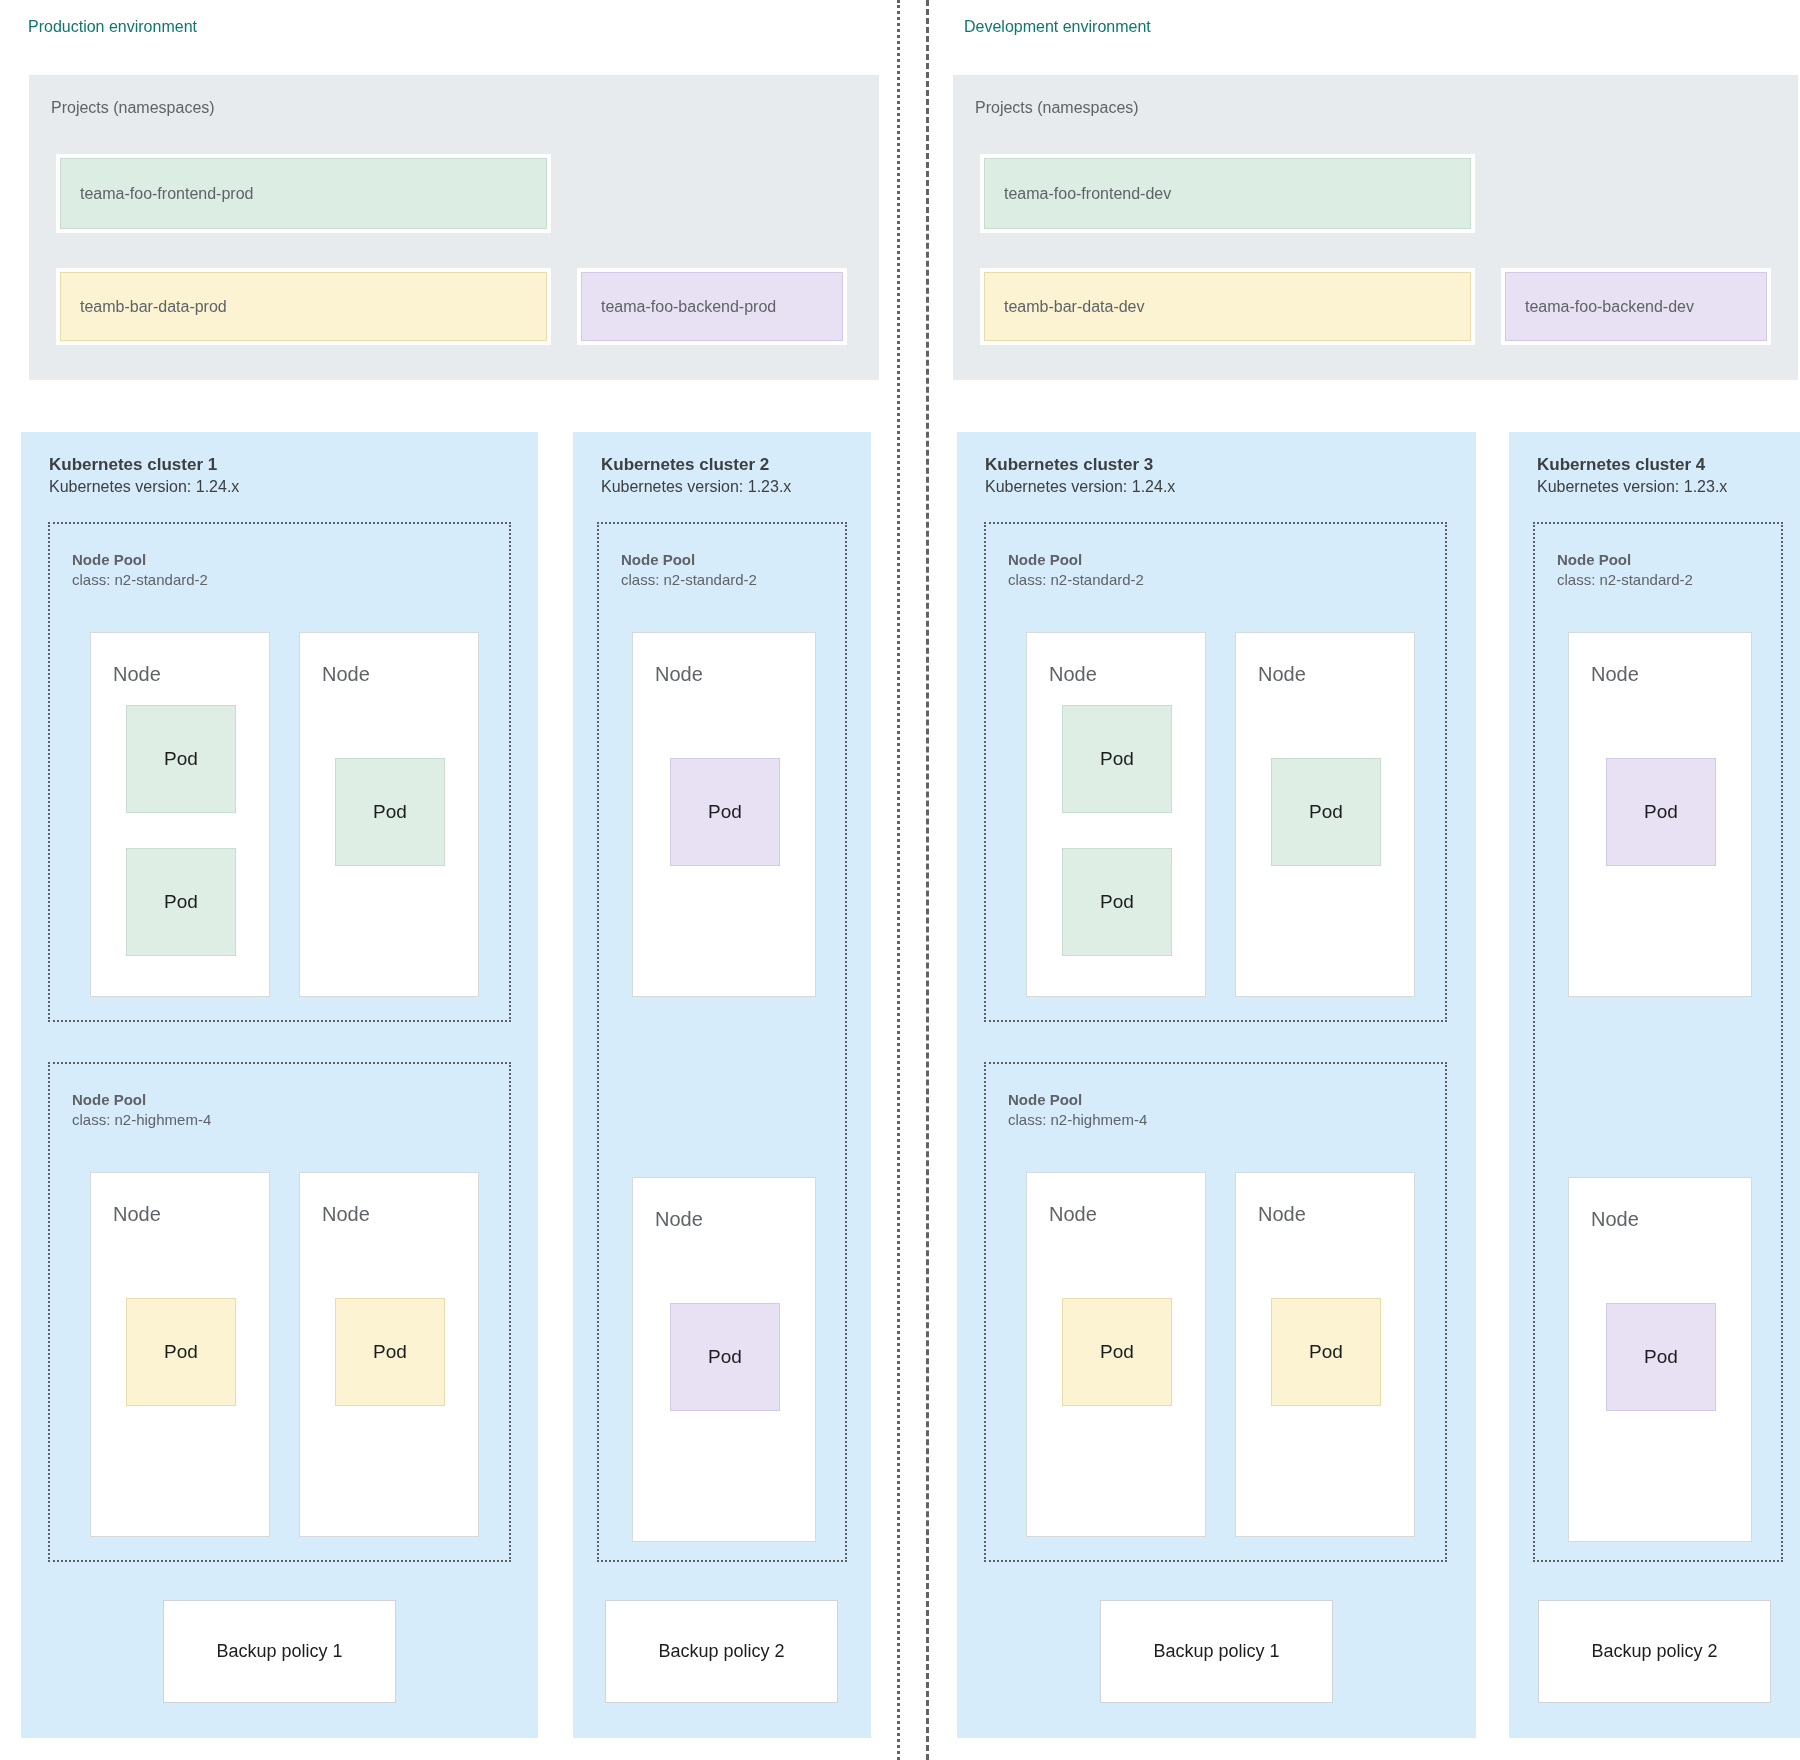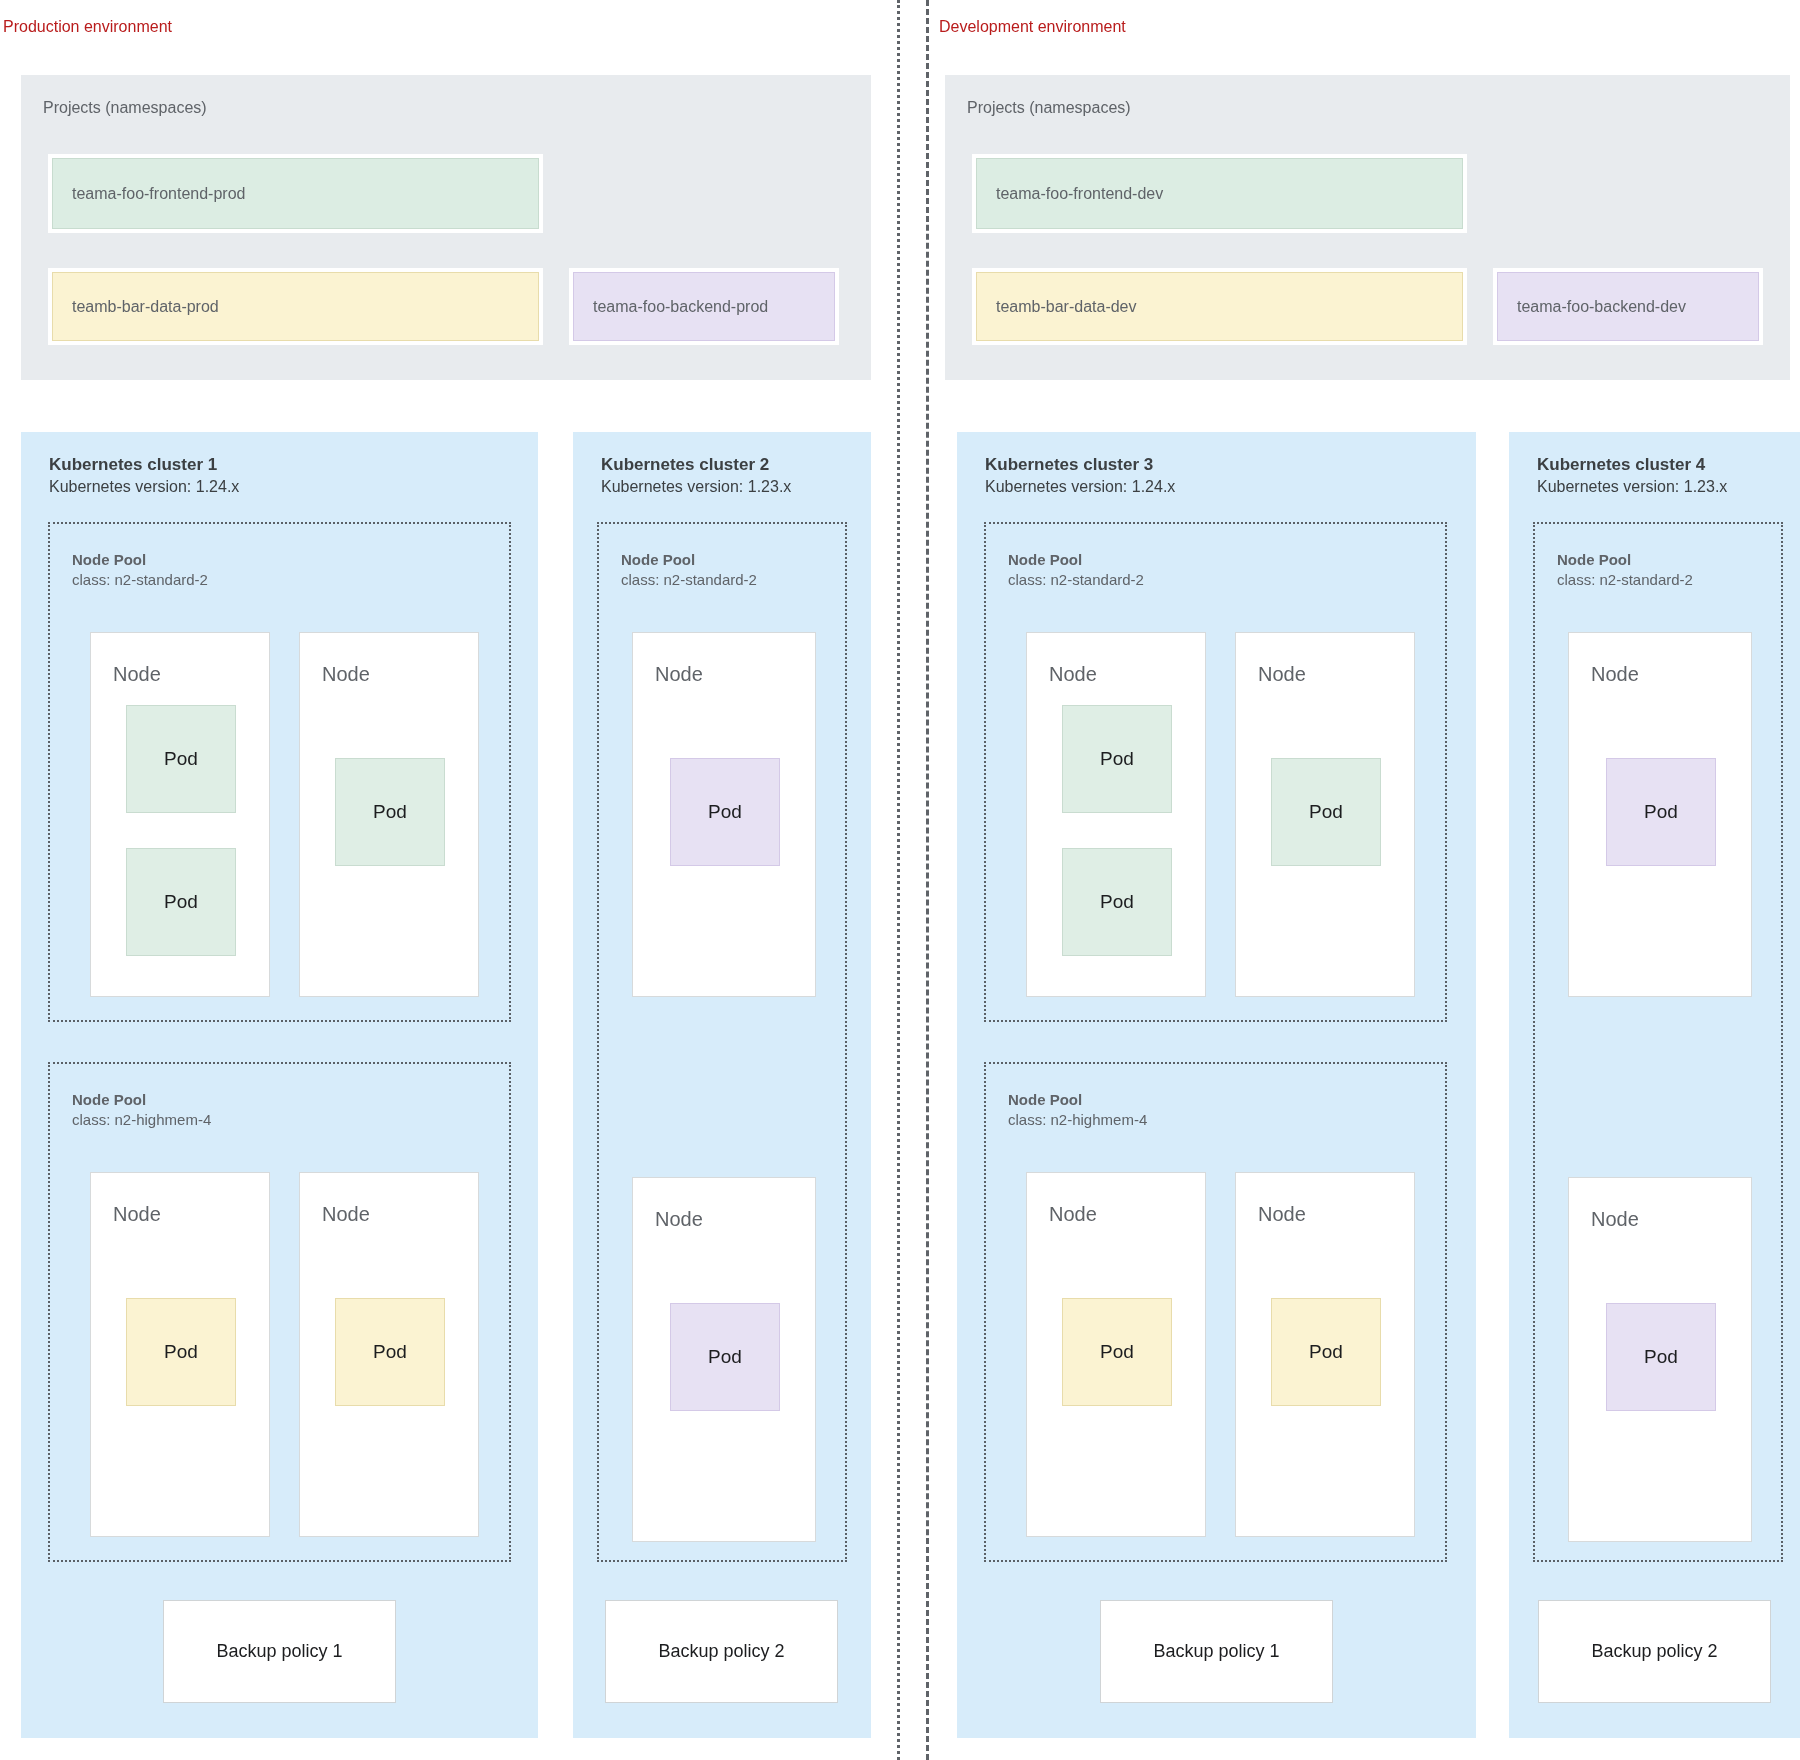--- a/index.html
+++ b/index.html
@@ -11,33 +11,34 @@
     color: #5f6368;
   }
   .page { position: absolute; left: 0; top: 0; width: 1800px; height: 1760px; }
 
   
   .env { position: absolute; top: 0; height: 1760px; }
   .env--prod { left: 0; width: 897px; }
   .env--dev  { left: 936px; width: 864px; }
 
   .env-label {
-    position: absolute; left: 3px; top: 18px;
-    font-size: 16px; color: #b91c1c;
+    position: absolute; left: 28px; top: 18px;
+    font-size: 16px; color: #0f766e;
   }
 
   
   .divider { position: absolute; top: 0; height: 1760px; width: 0; }
   .divider--dotted { left: 897px; border-left: 3px dotted #5f6368; }
   .divider--dashed { left: 926px; border-left: 3px dashed #5f6368; }
 
   
   .projects {
     position: absolute; top: 75px; height: 305px;
     background: #e8ebee;
+    margin-left: 8px;
   }
   .env--prod .projects { left: 21px; width: 850px; }
   .env--dev  .projects { left: 9px;  width: 845px; }
   .projects-label {
     position: absolute; left: 22px; top: 24px;
     font-size: 16px; color: #5f6368;
   }
   .ns {
     position: absolute;
     border: 4px solid #ffffff;

